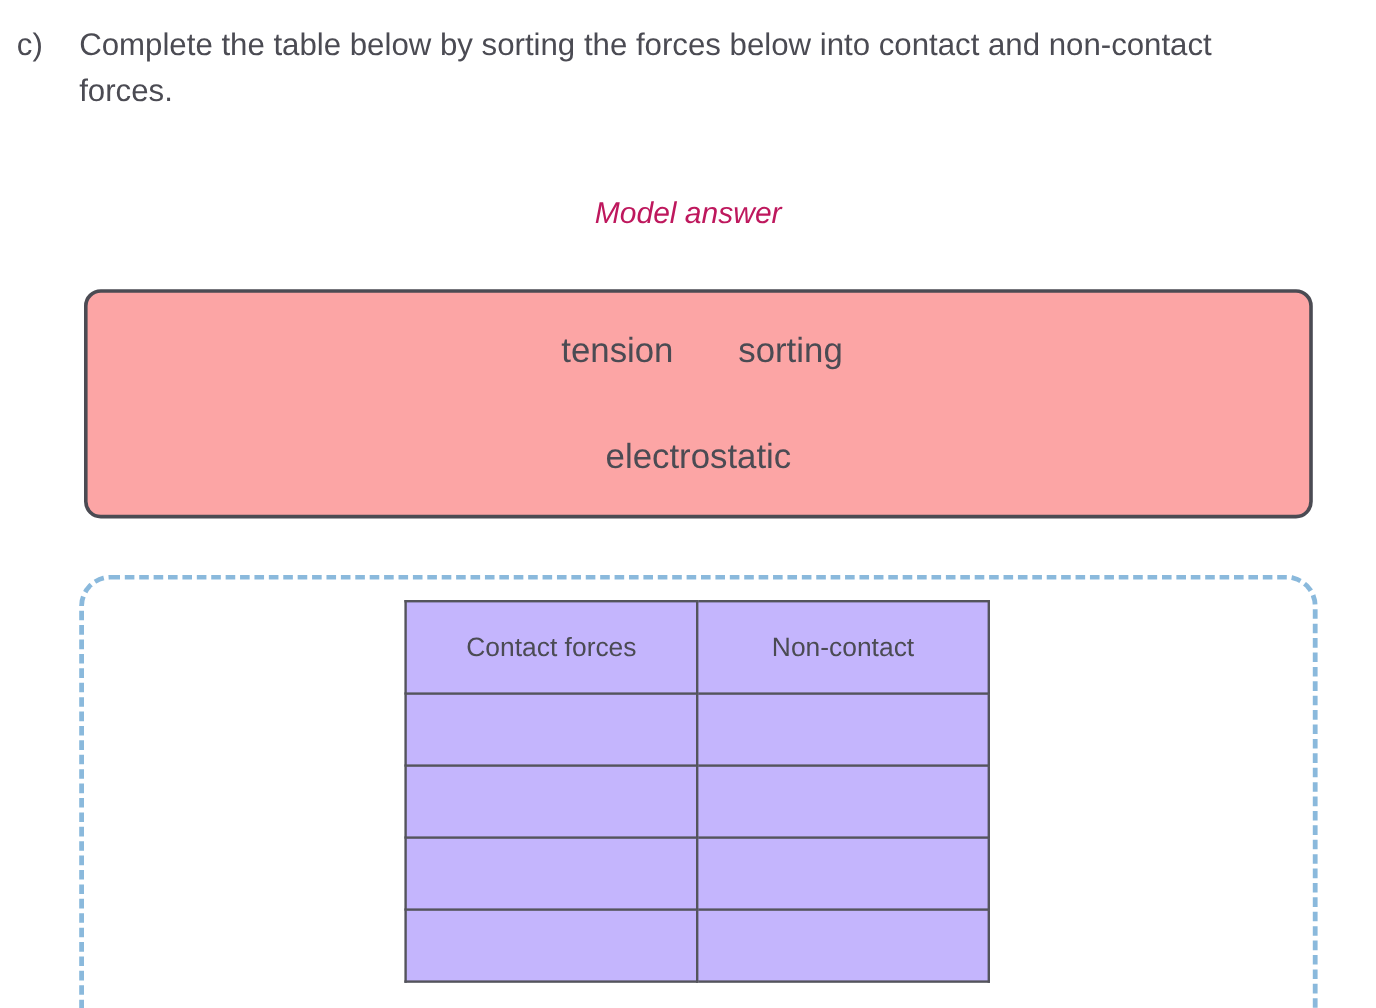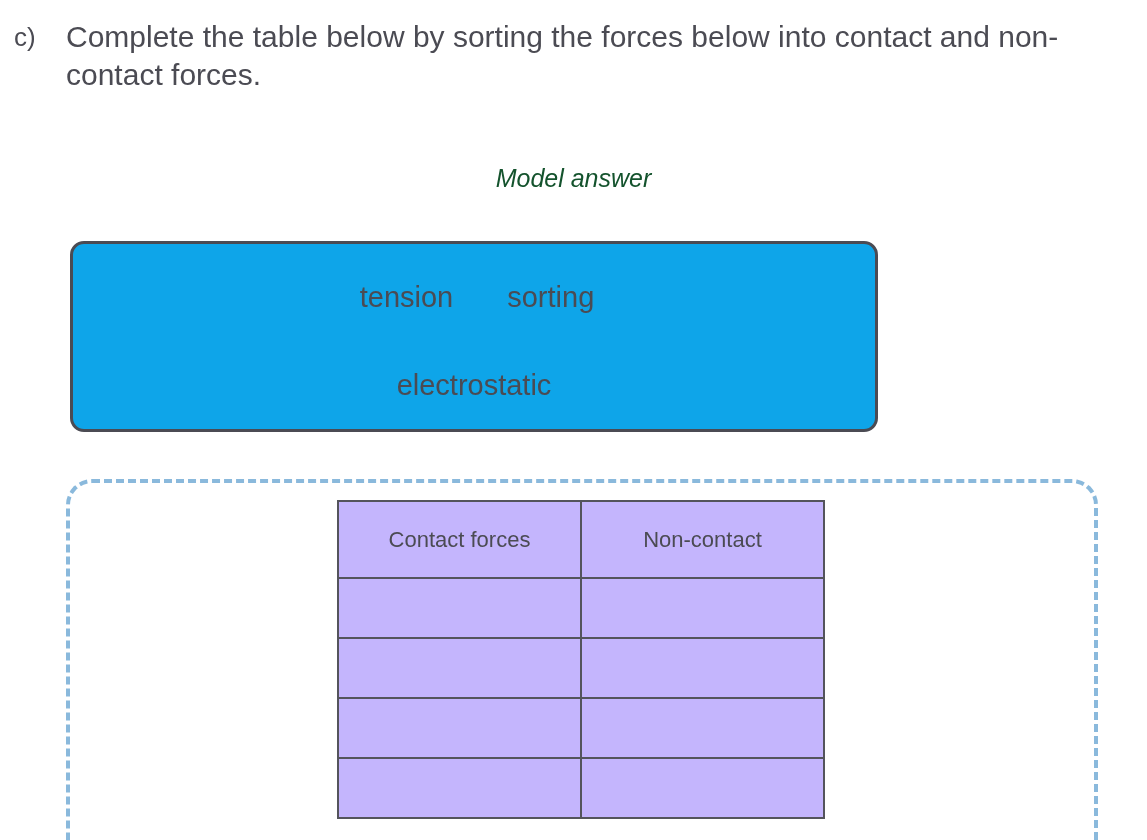--- a/index.html
+++ b/index.html
@@ -28,54 +28,54 @@
   }
   .question-letter {
     font-size: 26px;
     line-height: 38px;
     color: #4b4b53;
     flex: 0 0 auto;
     padding-right: 0;
     width: 52px;
   }
   .question-text {
-    font-size: 30px;
+    font-size: 26px;
     line-height: 38px;
     color: #4b4b53;
     flex: 1 1 auto;
     max-width: 1020px;
   }
 
   
   .model-answer {
     position: absolute;
     top: 161px;
     left: 0;
     width: 1147px;
     text-align: center;
     font-style: italic;
     font-size: 25px;
     line-height: 34px;
-    color: #14532d;
+    color: #be185d;
   }
 
   
   .word-bank {
     position: absolute;
     left: 70px;
     top: 241px;
-    width: 808px;
+    width: 1024px;
     height: 191px;
     box-sizing: border-box;
     border: 3px solid #4b4b53;
     border-radius: 14px;
-    background: #0ea5e9;
+    background: #fca5a5;
     display: flex;
     flex-direction: column;
-    justify-content: flex-end;
+    justify-content: center;
   }
   .word-row {
     display: flex;
     justify-content: center;
     align-items: center;
     height: 88px;
   }
   .word-row.row-1 { padding-left: 6px; }
   .word-row.row-2 { padding-left: 0px; }
   .word-chip {

